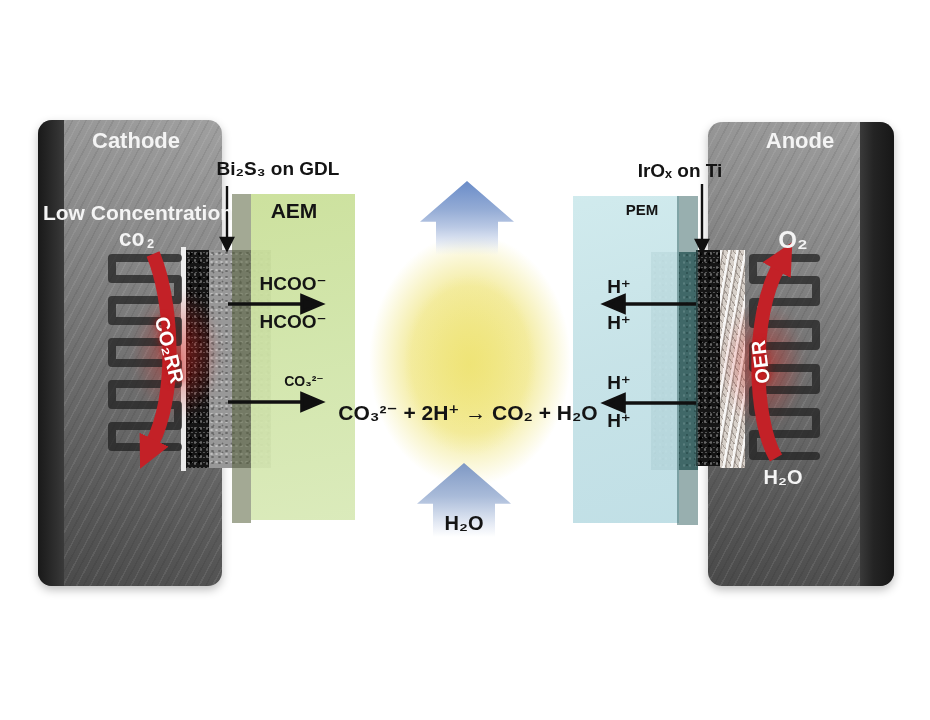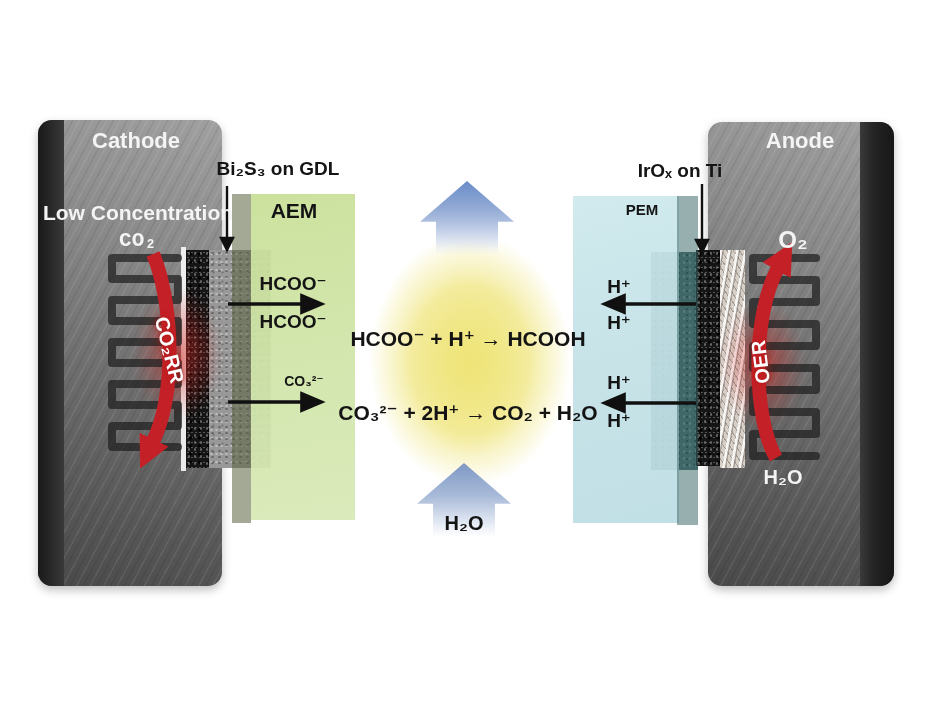--- a/index.html
+++ b/index.html
@@ -128,21 +128,20 @@
   <div class="lbl white" style="left:138px;top:213px;font-size:21px;">Low Concentration</div>
   <div class="lbl white" style="left:138px;top:241px;font-size:21px;font-family:Liberation Mono, monospace;">CO₂</div>
 
   <div class="lbl" style="left:278px;top:169px;font-size:19px;">Bi₂S₃ on GDL</div>
   <div class="lbl" style="left:654px;top:171px;font-size:19px;margin-left:26px;">IrOₓ on Ti</div>
 
   <div class="lbl" style="left:294px;top:211px;font-size:21px;">AEM</div>
   <div class="lbl" style="left:642px;top:210px;font-size:15px;">PEM</div>
 
 
-  <div class="lbl" style="left:468px;top:339px;font-size:21px;">HCOO⁻ + H⁺ → HCOOH</div>
   <div class="lbl" style="left:468px;top:370px;font-size:21px;margin-top:43px;">CO₃²⁻ + 2H⁺ → CO₂ + H₂O</div>
 
   <div class="lbl" style="left:293px;top:284px;font-size:19px;">HCOO⁻</div>
   <div class="lbl" style="left:293px;top:322px;font-size:19px;">HCOO⁻</div>
   <div class="lbl" style="left:304px;top:381px;font-size:14px;">CO₃²⁻</div>
 
   <div class="lbl" style="left:619px;top:287px;font-size:19px;">H⁺</div>
   <div class="lbl" style="left:619px;top:323px;font-size:19px;">H⁺</div>
   <div class="lbl" style="left:619px;top:383px;font-size:19px;">H⁺</div>
   <div class="lbl" style="left:619px;top:421px;font-size:19px;">H⁺</div>

